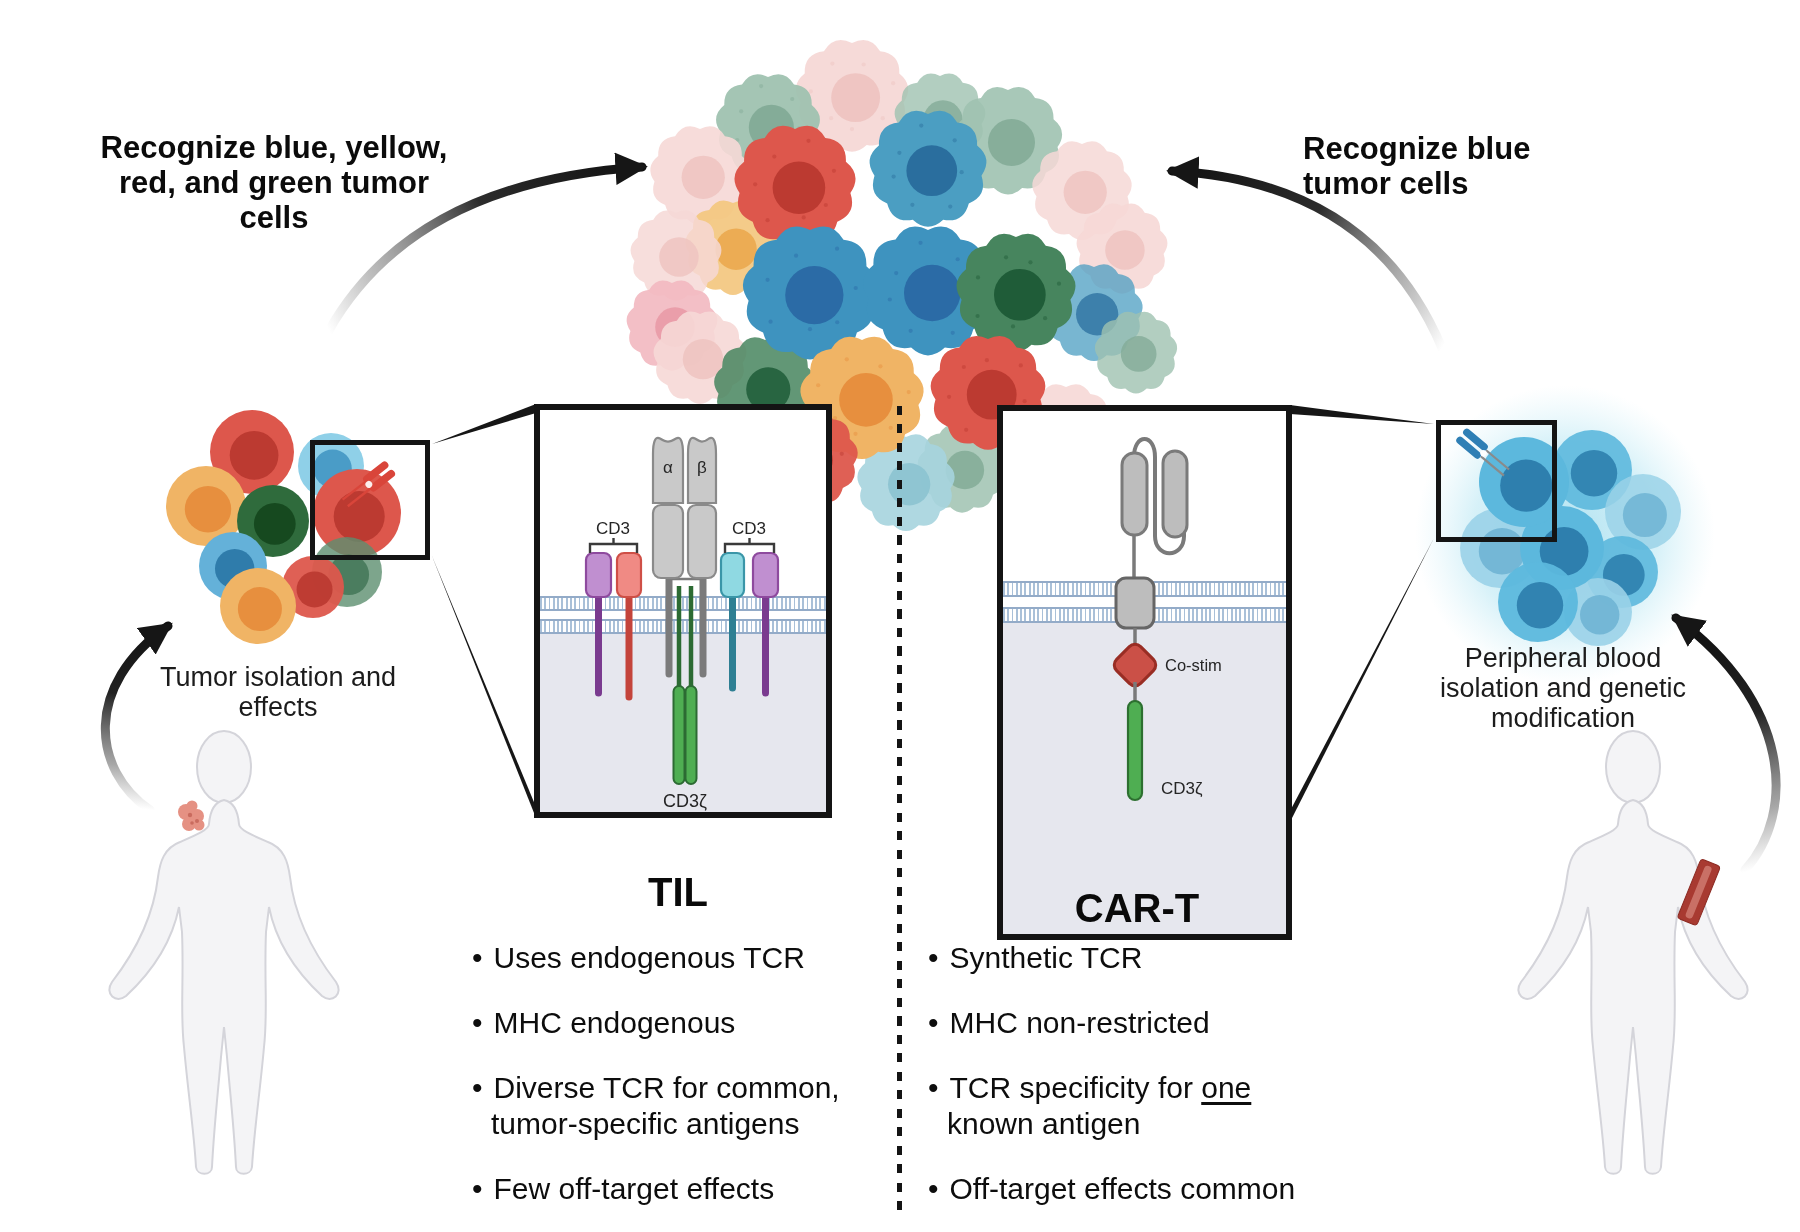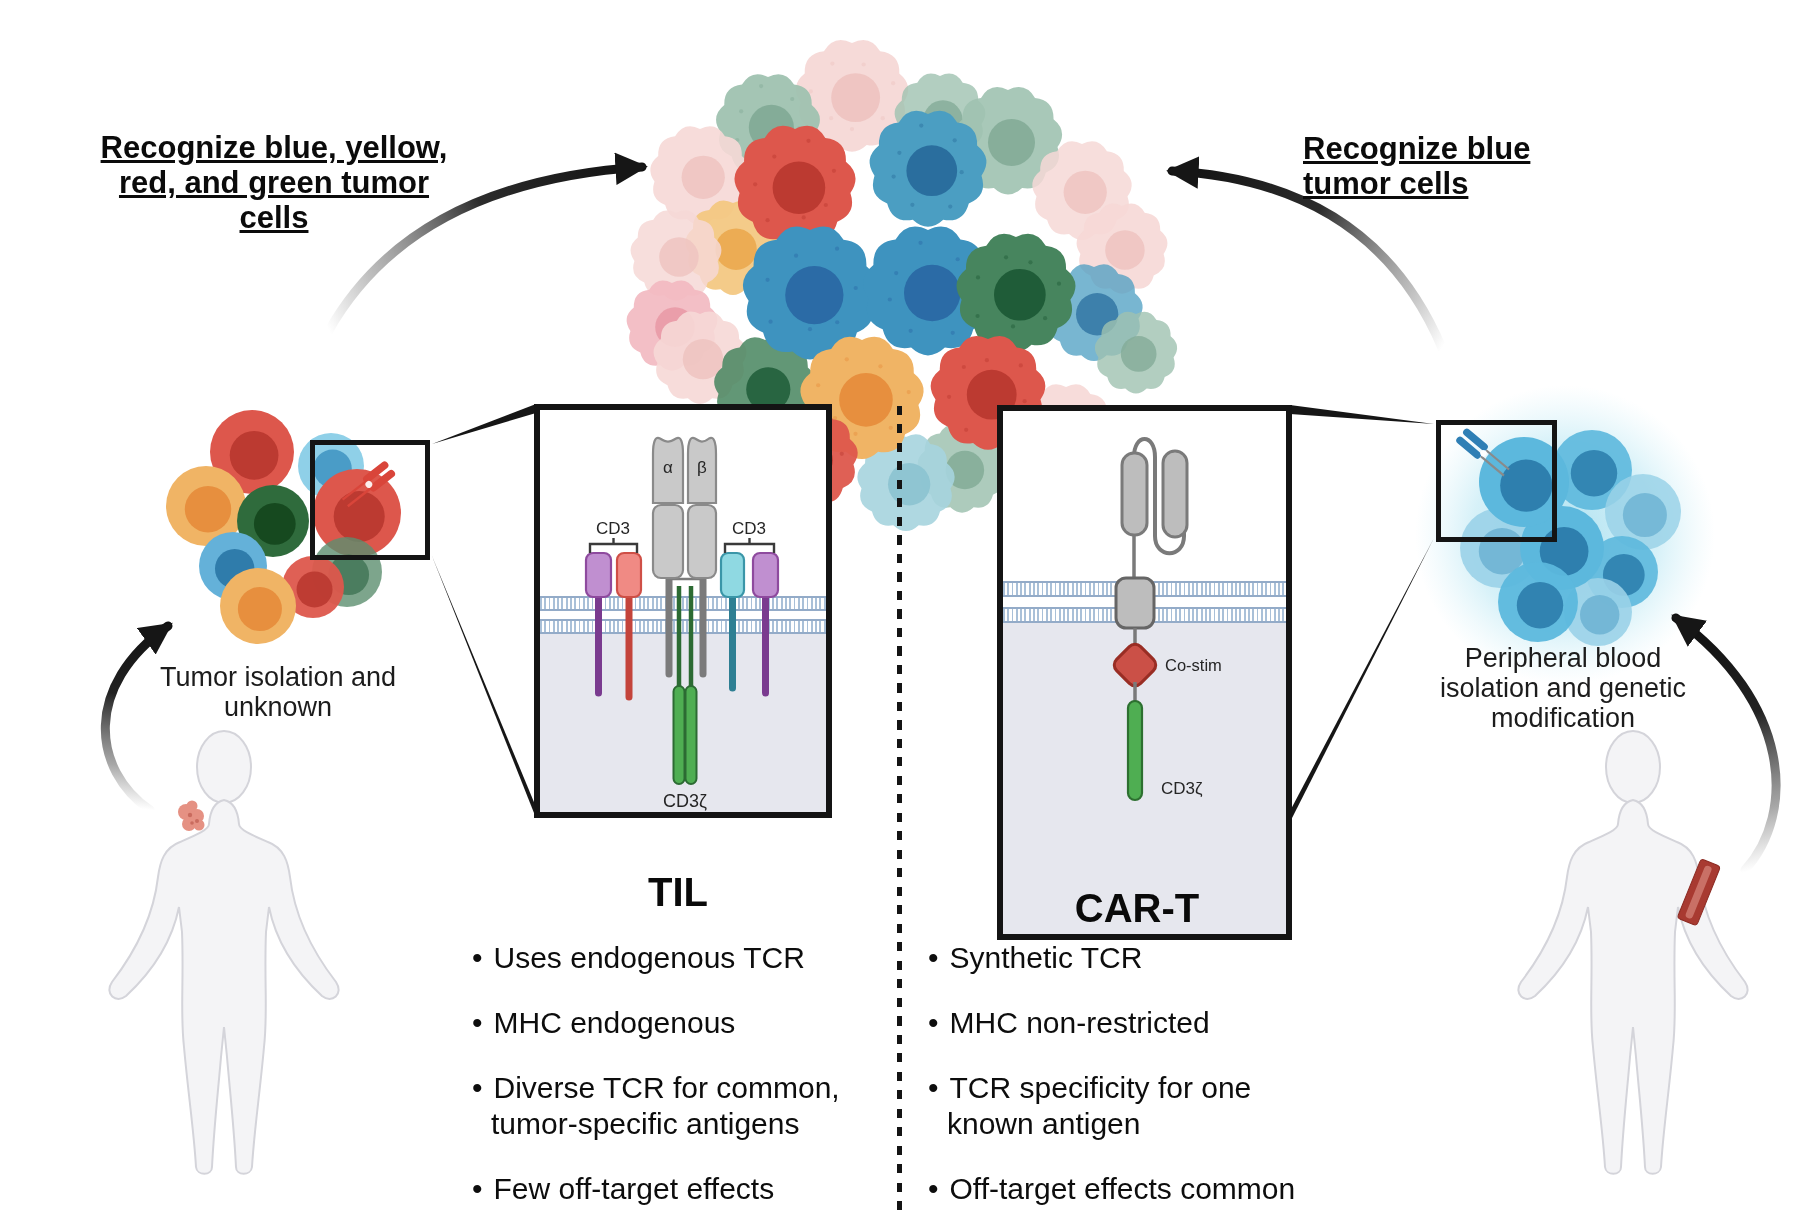--- a/index.html
+++ b/index.html
@@ -4,21 +4,21 @@
 <style>
   html,body{margin:0;padding:0;background:#fff;}
   body{width:1800px;height:1232px;position:relative;overflow:hidden;
        font-family:"Liberation Sans",sans-serif;color:#111;}
   #stage{position:absolute;inset:0;}
   #canvas{position:absolute;left:0;top:0;z-index:1;}
 
   .abs{position:absolute;z-index:3;}
 
   
-  .flow-label{font-weight:bold;font-size:31px;line-height:1.13;color:#0b0b0b;text-decoration:underline;}
+  .flow-label{font-weight:bold;font-size:31px;line-height:1.13;color:#0b0b0b;}
   .flow-label.left{left:88px;top:130px;width:372px;text-align:center;}
   .flow-label.right{left:1303px;top:131px;width:300px;text-align:left;}
 
   
   .caption{font-size:27px;line-height:1.12;color:#1c1c1c;text-align:center;}
   .caption.tumor{left:118px;top:662px;width:320px;}
   .caption.peripheral{left:1398px;top:643px;width:330px;}
 
   
   .zoombox{position:absolute;border:6px solid #141414;background:#fff;box-sizing:border-box;z-index:2;}
@@ -42,21 +42,21 @@
 
   
   .col-heading{font-weight:bold;font-size:40px;text-align:center;color:#0a0a0a;}
   #til-heading{left:478px;top:870px;width:400px;}
   #cart-heading{left:937px;top:870px;width:400px;margin-top:16px;}
   .bullets{font-size:30px;line-height:36px;color:#0d0d0d;}
   #til-bullets{left:472px;top:940px;width:440px;}
   #cart-bullets{left:928px;top:940px;width:470px;}
   .bullet{padding-left:19px;text-indent:-19px;margin-bottom:29px;}
   .bullet .dot{margin-right:11px;}
-  .und{text-decoration-thickness:2.5px;text-underline-offset:4px;}
+  .und{text-decoration:underline;text-decoration-thickness:2.5px;text-underline-offset:4px;}
 </style>
 </head>
 <body>
 
 <div id="stage">
 
   <svg id="canvas" width="1800" height="1232" viewBox="0 0 1800 1232">
     <defs>
       <marker id="ah" viewBox="0 0 10 10" refX="8.2" refY="5" markerWidth="3.6" markerHeight="3.6" orient="auto" markerUnits="strokeWidth">
         <path d="M0,0 L10,5 L0,10 Z" fill="#161616"></path>
@@ -404,21 +404,21 @@
     <span>Recognize blue, yellow,</span><br>
     <span>red, and green tumor cells</span>
   </div>
   <div class="abs flow-label right">
     <span>Recognize blue</span><br>
     <span>tumor cells</span>
   </div>
 
   <div class="abs caption tumor">
     <span>Tumor isolation and</span><br>
-    <span>unknown</span>
+    <span>effects</span>
   </div>
   <div class="abs caption peripheral">
     <span>Peripheral blood</span><br>
     <span>isolation and genetic</span><br>
     <span>modification</span>
   </div>
 
   <div class="abs col-heading" id="til-heading">TIL</div>
   <div class="abs col-heading" id="cart-heading">CAR-T</div>
 

